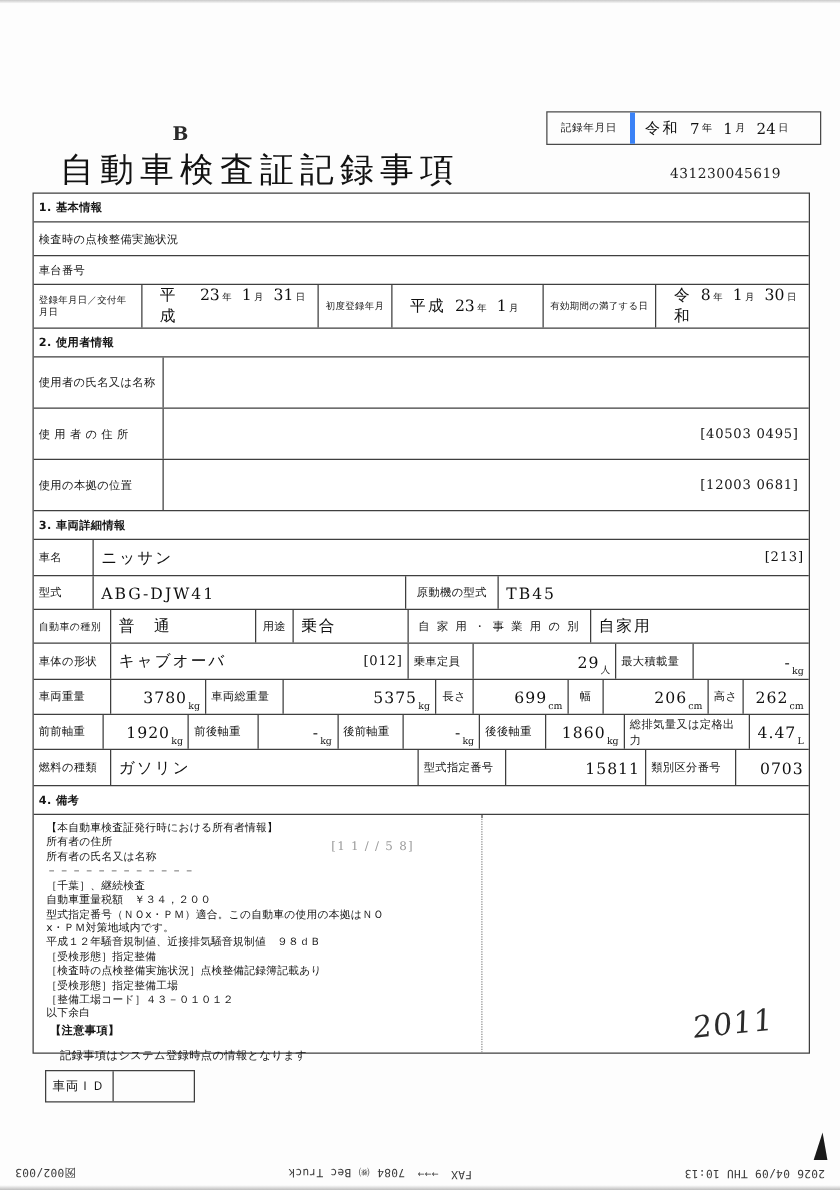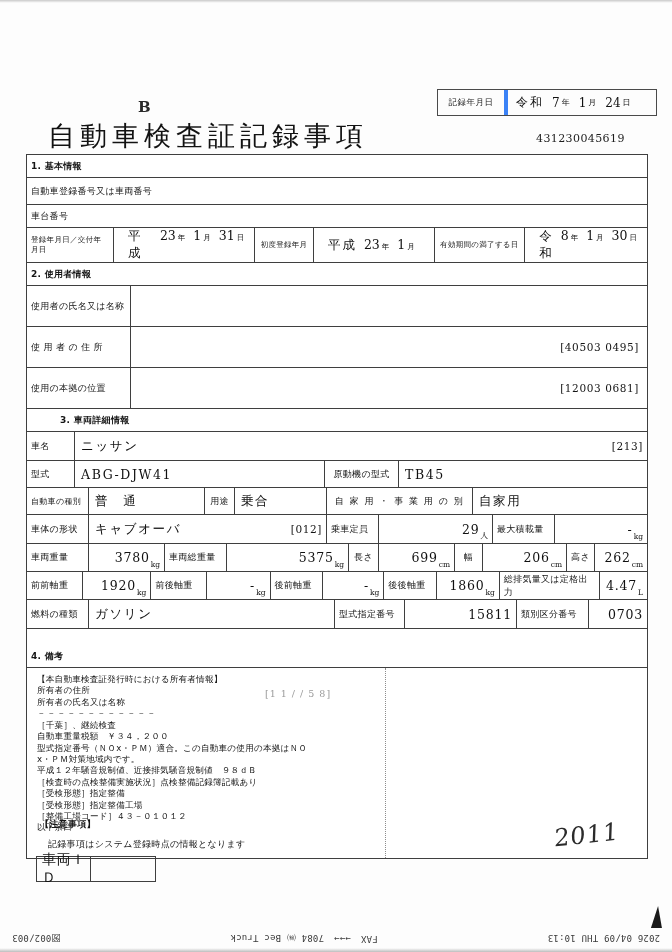--- a/index.html
+++ b/index.html
@@ -214,21 +214,21 @@
   }
   .vid-box {
     position: absolute;
     left: 36px; top: 856px;
     width: 118px; height: 24px;
     border: 1px solid #3f3f3f;
     display: flex; align-items: center;
   }
   .vid-label {
     width: 48px;
-    font-size: 14px;
+    font-size: 10px;
     letter-spacing: 0.5px;
     padding-left: 5px;
     color: #151515;
     border-right: 1px solid #3f3f3f;
     height: 100%;
     display: flex; align-items: center;
   }
   .vid-val { flex: 1; }
 
   
@@ -281,21 +281,21 @@
     </div>
   </div>
 
   <div class="form">
 
     <div class="row">
       <div class="cell section-head" style="width:100%;border-right:none;">1. 基本情報</div>
     </div>
 
     <div class="row">
-      <div class="cell lbl" style="width:100%;border-right:none;min-height:26px;">自動車登録番号又は車両番号</div>
+      <div class="cell lbl" style="width:100%;border-right:none;min-height:26px;">検査時の点検整備実施状況</div>
     </div>
 
     <div class="row">
       <div class="cell lbl" style="width:62px;">車台番号</div>
     </div>
 
     <div class="row">
       <div class="cell lbl" style="width:92px;font-size:7.5px;">登録年月日／交付年月日</div>
       <div class="cell" style="width:150px;">
         <span class="date-val">
@@ -349,21 +349,21 @@
     </div>
 
     <div class="row">
       <div class="cell lbl tall" style="width:104px;">使用の本拠の位置</div>
       <div class="cell tall" style="flex:1;border-right:none;justify-content:flex-end;padding-right:8px;">
         <span class="code-br">[12003 0681]</span>
       </div>
     </div>
 
     <div class="row">
-      <div class="cell section-head" style="width:100%;border-right:none;margin-left:29px;">3. 車両詳細情報</div>
+      <div class="cell section-head" style="width:100%;border-right:none;">3. 車両詳細情報</div>
     </div>
 
     <div class="row">
       <div class="cell lbl" style="width:48px;min-height:28px;">車名</div>
       <div class="cell val" style="flex:1;border-right:none;min-height:28px;justify-content:space-between;">
         <span>ニッサン</span>
         <span class="code-br">[213]</span>
       </div>
     </div>
 
@@ -460,38 +460,38 @@
     <div class="row">
       <div class="cell lbl" style="width:62px;min-height:28px;">燃料の種類</div>
       <div class="cell val" style="width:246px;">ガソリン</div>
       <div class="cell lbl" style="width:70px;">型式指定番号</div>
       <div class="cell val right" style="width:112px;">15811</div>
       <div class="cell lbl" style="width:72px;">類別区分番号</div>
       <div class="cell val right" style="flex:1;border-right:none;">0703</div>
     </div>
 
     <div class="row">
-      <div class="cell section-head" style="width:100%;border-right:none;margin-top:16px;">4. 備考</div>
+      <div class="cell section-head" style="width:100%;border-right:none;">4. 備考</div>
     </div>
 
     <div class="row">
       <div class="remarks-body">
         <div class="vsep"></div>
         <div class="ln">【本自動車検査証発行時における所有者情報】</div>
         <div class="ln">所有者の住所</div>
         <div class="ln">所有者の氏名又は名称</div>
         <div class="owner-code">[1 1 / / 5 8]</div>
         <div class="ln dashline">－－－－－－－－－－－－</div>
         <div class="ln">［千葉］、継続検査</div>
         <div class="ln">自動車重量税額　￥３４，２００</div>
         <div class="ln">型式指定番号（ＮＯx・ＰＭ）適合。この自動車の使用の本拠はＮＯ</div>
         <div class="ln">x・ＰＭ対策地域内です。</div>
         <div class="ln">平成１２年騒音規制値、近接排気騒音規制値　９８ｄＢ</div>
+        <div class="ln">［受検形態］指定整備</div>
         <div class="ln">［検査時の点検整備実施状況］点検整備記録簿記載あり</div>
-        <div class="ln">［受検形態］指定整備</div>
         <div class="ln">［受検形態］指定整備工場</div>
         <div class="ln">［整備工場コード］４３－０１０１２</div>
         <div class="ln">以下余白</div>
         <div class="handwriting">2011</div>
       </div>
     </div>
   </div>
 
   <div class="notice">【注意事項】</div>
   <div class="notice-text">記録事項はシステム登録時点の情報となります</div>

